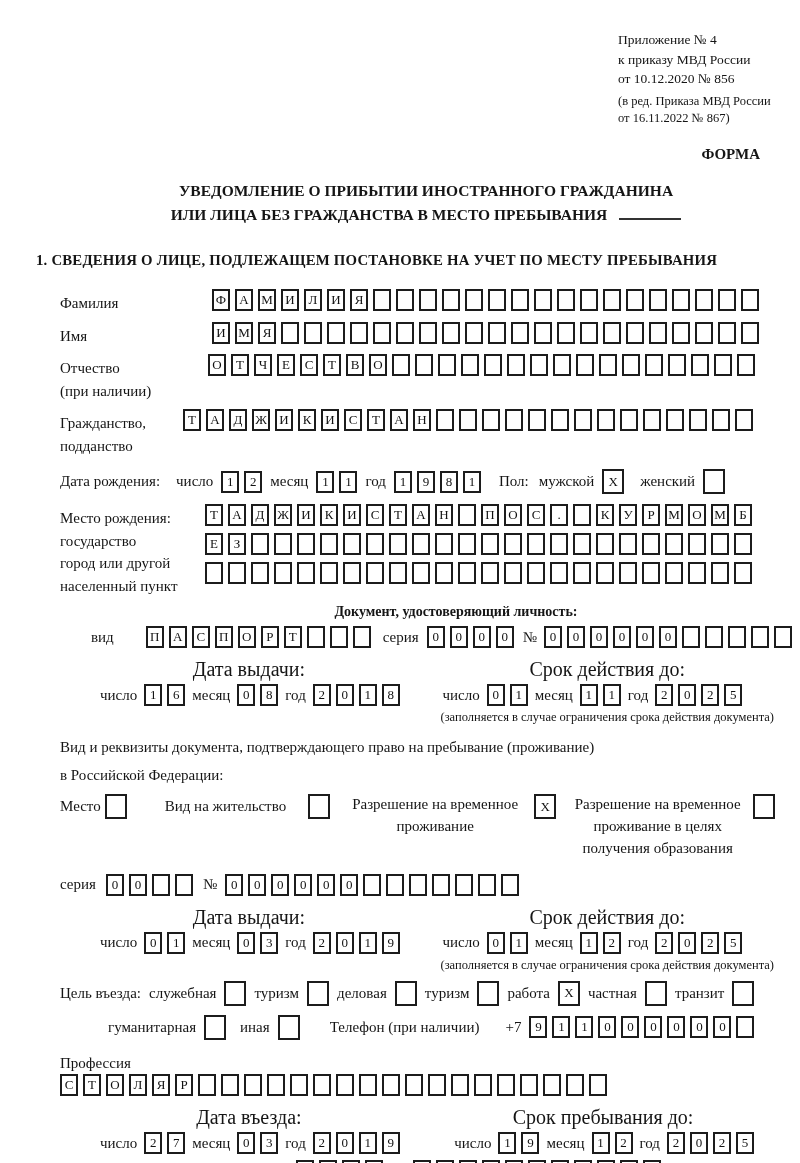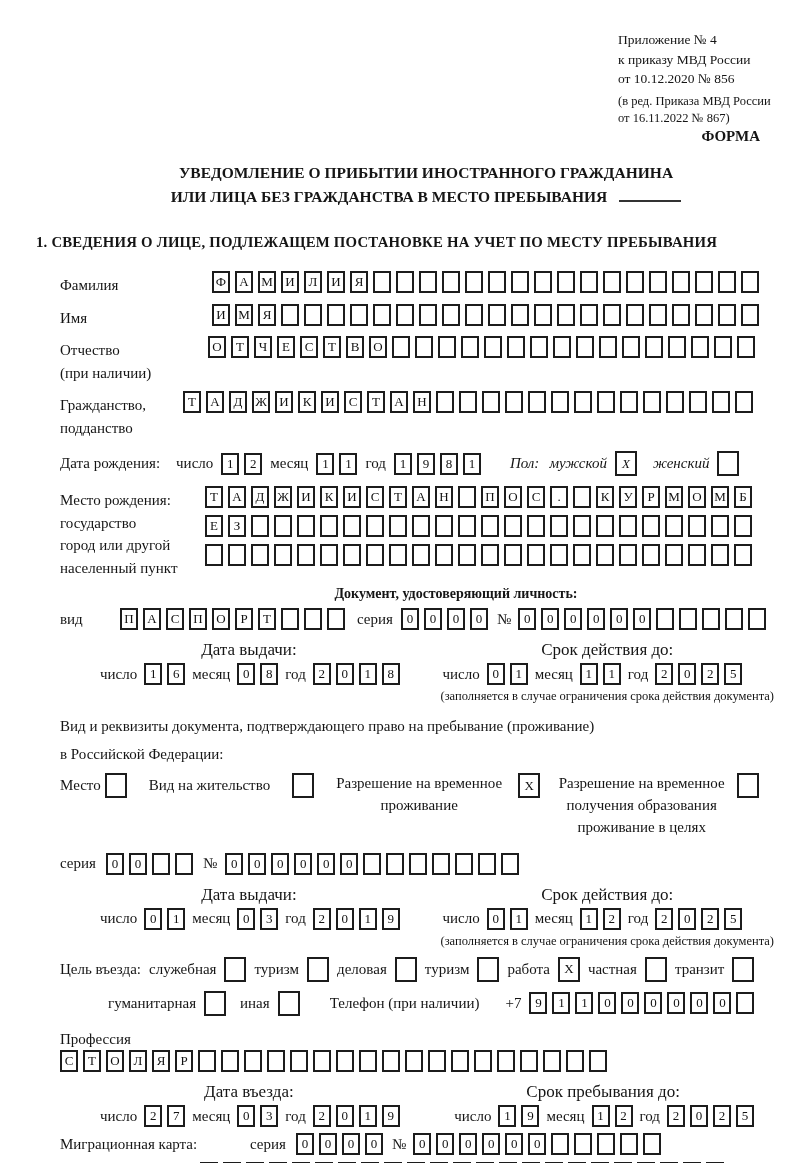--- a/index.html
+++ b/index.html
@@ -20,36 +20,36 @@
   }
   .cells.big .cell { width:22px; height:25px; flex:0 0 22px; }
 
   .row { display:flex; align-items:flex-start; margin-bottom:7px; }
   .lbl { flex:0 0 auto; padding-top:3px; line-height:1.5; }
   .w152 { width:152px; } .w148 { width:148px; } .w123 { width:123px; }
   .w145 { width:145px; } .w140 { width:140px; }
 
   .topright { margin-left:558px; font-size:13.5px; line-height:1.45; }
   .topright .rev { font-size:12.5px; margin-top:4px; line-height:1.4; }
-  .forma { text-align:right; padding-right:32px; font-weight:bold; font-size:15px; }
+  .forma { text-align:right; padding-right:32px; font-weight:bold; font-size:15px; margin-top:18px; }
 
   .title { text-align:center; font-weight:bold; font-size:15.5px; line-height:1.6; margin-top:16px; }
   .blankline { display:inline-block; width:62px; border-bottom:2.5px solid #333; height:14px; margin-left:12px; }
 
   .sect { font-weight:bold; font-size:14.8px; margin:24px 0 20px -24px; letter-spacing:0.2px; }
   .dpart { display:inline-flex; align-items:center; gap:6px; }
   .dpart .t { padding:0 2px; }
 
   .stack { display:flex; flex-direction:column; gap:7px; }
 
   .ctrhead { text-align:center; font-weight:bold; font-size:14px; margin:2px 0 6px 60px; }
 
   .daterow2 { display:flex; justify-content:space-between; margin:10px 0 4px 0; padding-right:18px; }
   .datecol { display:flex; flex-direction:column; }
-  .datehdr { text-align:center; font-size:17px; margin-bottom:3px; }
+  .datehdr { text-align:center; font-size:20px; margin-bottom:3px; }
   .dateline { display:inline-flex; align-items:center; gap:5px; }
   .dateline .t { margin:0 2px; }
   .datenote { font-size:12.5px; margin-top:4px; text-align:right; }
 
   .plain { margin:10px 0 2px 0; line-height:1.7; }
 
   .permitrow { display:flex; align-items:flex-start; gap:14px; margin:6px 0 10px 0; }
   .pitem { display:inline-flex; align-items:flex-start; gap:8px; }
   .pitem .two, .pitem .three { text-align:center; line-height:1.45; }
   .pitem .two { width:182px; } .pitem .three { width:175px; }
@@ -226,21 +226,21 @@
           <span class="cell">1</span>
         </span>
       <span class="t">год</span>
       <span class="cells">
           <span class="cell">1</span>
           <span class="cell">9</span>
           <span class="cell">8</span>
           <span class="cell">1</span>
         </span>
     </span>
-    <span class="dpart" style="margin-left:27px;font-style:italic;">
+    <span class="dpart" style="margin-left:16px;">
       <span class="t">Пол:</span>
       <span class="t">мужской</span>
       <span class="cells big">
           <span class="cell">X</span>
         </span>
       <span class="t" style="margin-left:8px;">женский</span>
       <span class="cells big">
           <span class="cell"></span>
         </span>
     </span>
@@ -330,21 +330,21 @@
           <span class="cell"></span>
           <span class="cell"></span>
           <span class="cell"></span>
           <span class="cell"></span>
         </span>
     </span>
   </div>
 
   <div class="ctrhead">Документ, удостоверяющий личность:</div>
 
-  <div class="row" style="align-items:center;">
+  <div class="row" style="align-items:center;margin-left:31px;">
     <span class="t" style="width:60px;">вид</span>
     <span class="cells">
         <span class="cell">П</span>
         <span class="cell">А</span>
         <span class="cell">С</span>
         <span class="cell">П</span>
         <span class="cell">О</span>
         <span class="cell">Р</span>
         <span class="cell">Т</span>
         <span class="cell"></span>
@@ -425,40 +425,40 @@
   <div class="plain">Вид и реквизиты документа, подтверждающего право на пребывание (проживание)</div>
   <div class="plain" style="margin-top:0;">в Российской Федерации:</div>
 
   <div class="permitrow">
     <span class="pitem" style="gap:4px;">
       <span class="t" style="padding-top:4px;">Место</span>
       <span class="cells big">
           <span class="cell"></span>
         </span>
     </span>
-    <span class="pitem" style="margin-left:8px;">
+    <span class="pitem" style="margin-left:24px;">
       <span class="t" style="padding-top:4px;">Вид на жительство</span>
       <span class="cells big" style="margin-left:14px;">
           <span class="cell"></span>
         </span>
     </span>
     <span class="pitem">
       <span class="two">
         <span style="display:block">Разрешение на временное</span>
         <span style="display:block">проживание</span>
       </span>
       <span class="cells big">
           <span class="cell">X</span>
         </span>
     </span>
     <span class="pitem">
       <span class="three">
         <span style="display:block">Разрешение на временное</span>
+        <span style="display:block">проживание в целях</span>
         <span style="display:block">получения образования</span>
-        <span style="display:block">проживание в целях</span>
       </span>
       <span class="cells big">
           <span class="cell"></span>
         </span>
     </span>
   </div>
 
   <div class="row" style="align-items:center; margin-top:14px;">
     <span class="t" style="margin-right:10px;">серия</span>
     <span class="cells">

